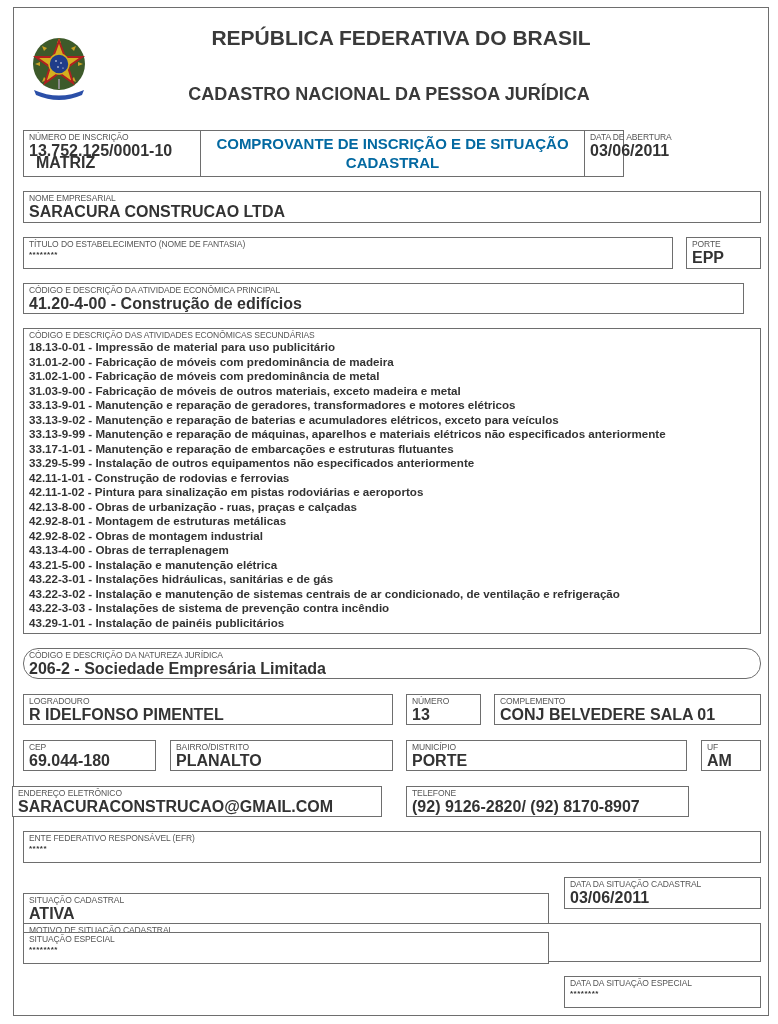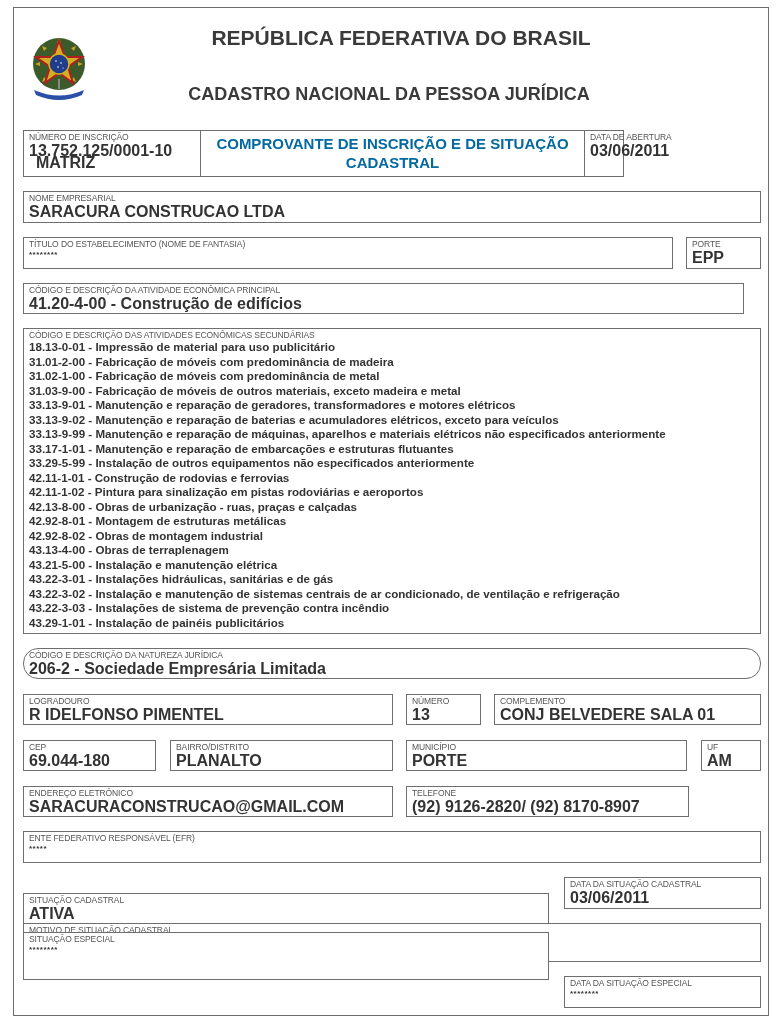--- a/index.html
+++ b/index.html
@@ -148,21 +148,21 @@
 </div>
 <div class="box" style="left:406px;top:740px;width:281px;height:31px;">
   <div class="lbl">MUNICÍPIO</div>
   <div class="val">PORTE</div>
 </div>
 <div class="box" style="left:701px;top:740px;width:60px;height:31px;">
   <div class="lbl">UF</div>
   <div class="val">AM</div>
 </div>
 
-<div class="box" style="left:23px;top:786px;width:370px;height:31px;">
+<div class="box" style="left:12px;top:786px;width:370px;height:31px;">
   <div class="lbl">ENDEREÇO ELETRÔNICO</div>
   <div class="val">SARACURACONSTRUCAO@GMAIL.COM</div>
 </div>
 <div class="box" style="left:406px;top:786px;width:283px;height:31px;">
   <div class="lbl">TELEFONE</div>
   <div class="val">(92) 9126-2820/ (92) 8170-8907</div>
 </div>
 
 <div class="box" style="left:23px;top:831px;width:738px;height:32px;">
   <div class="lbl">ENTE FEDERATIVO RESPONSÁVEL (EFR)</div>
@@ -176,20 +176,20 @@
 <div class="box" style="left:564px;top:877px;width:197px;height:32px;">
   <div class="lbl">DATA DA SITUAÇÃO CADASTRAL</div>
   <div class="val">03/06/2011</div>
 </div>
 
 <div class="box" style="left:23px;top:923px;width:738px;height:39px;">
   <div class="lbl">MOTIVO DE SITUAÇÃO CADASTRAL</div>
   <div class="val"></div>
 </div>
 
-<div class="box" style="left:23px;top:932px;width:526px;height:48px;">
+<div class="box" style="left:23px;top:932px;width:526px;height:32px;">
   <div class="lbl">SITUAÇÃO ESPECIAL</div>
   <div class="val small">********</div>
 </div>
 <div class="box" style="left:564px;top:976px;width:197px;height:32px;">
   <div class="lbl">DATA DA SITUAÇÃO ESPECIAL</div>
   <div class="val small">********</div>
 </div>
 
 </body></html>

